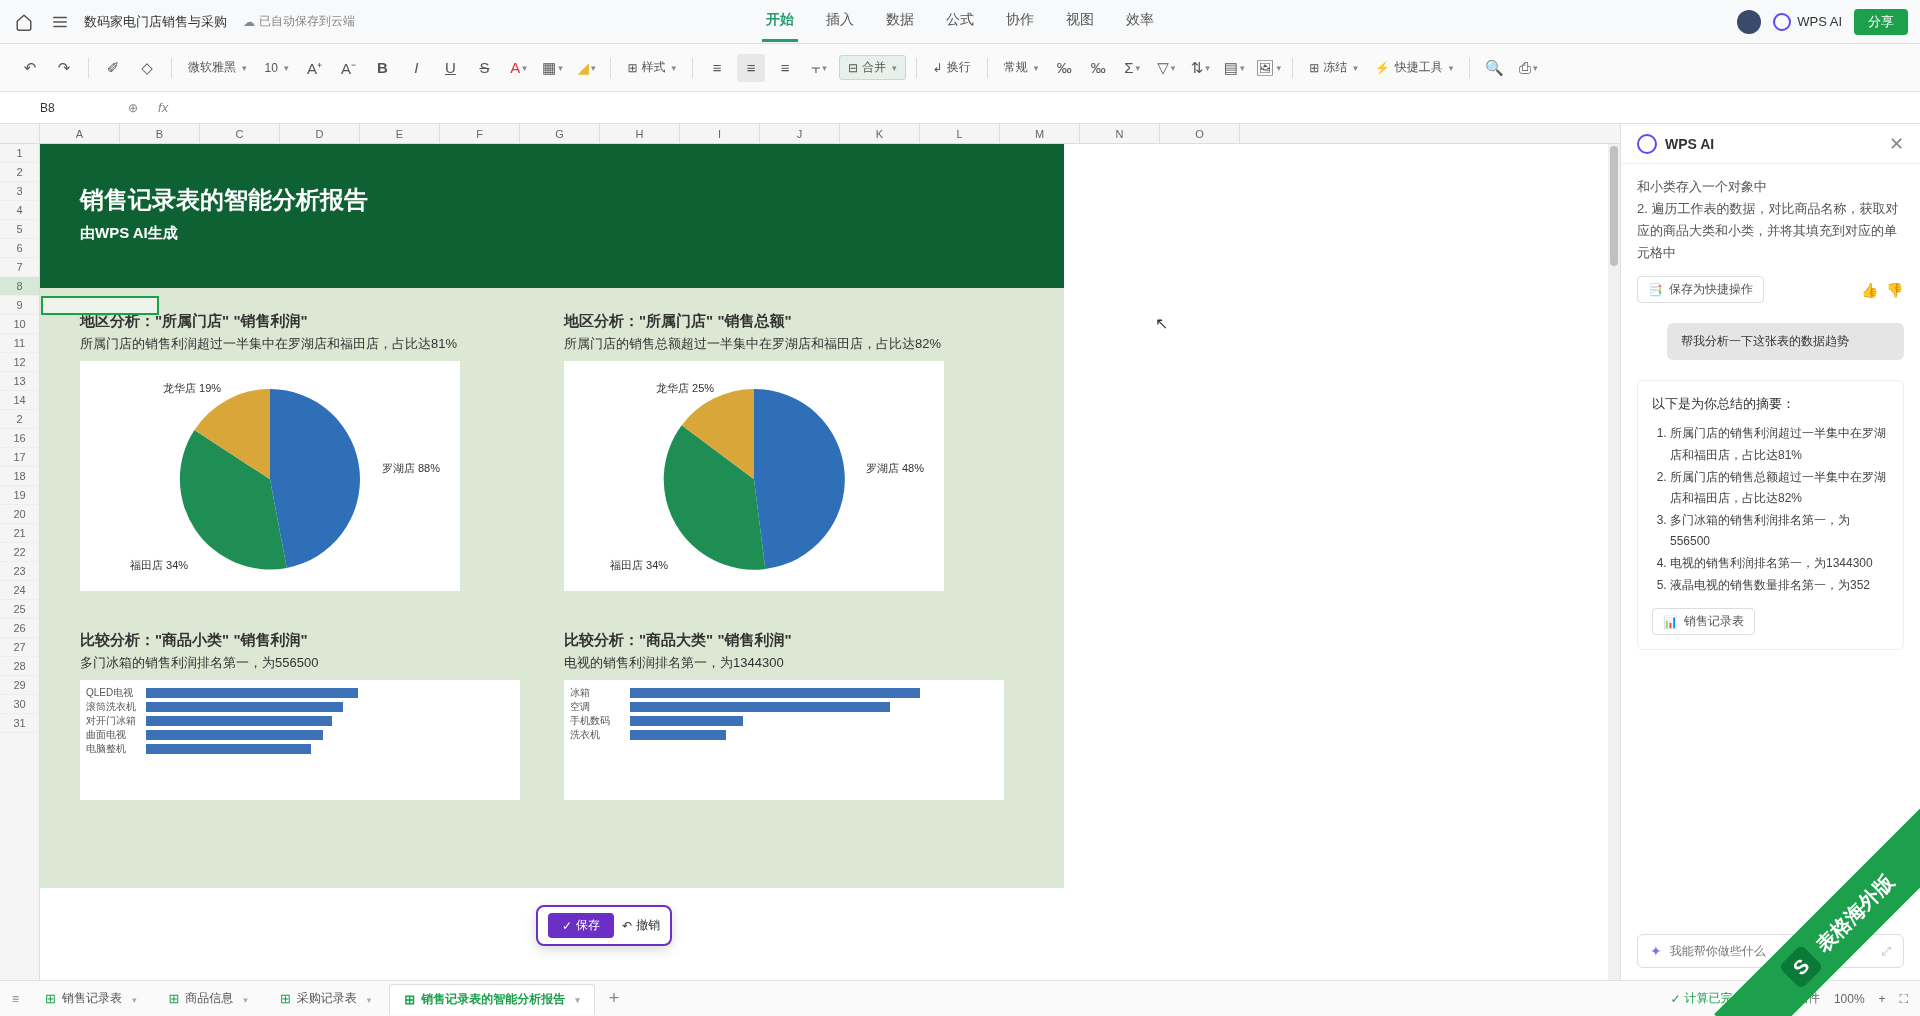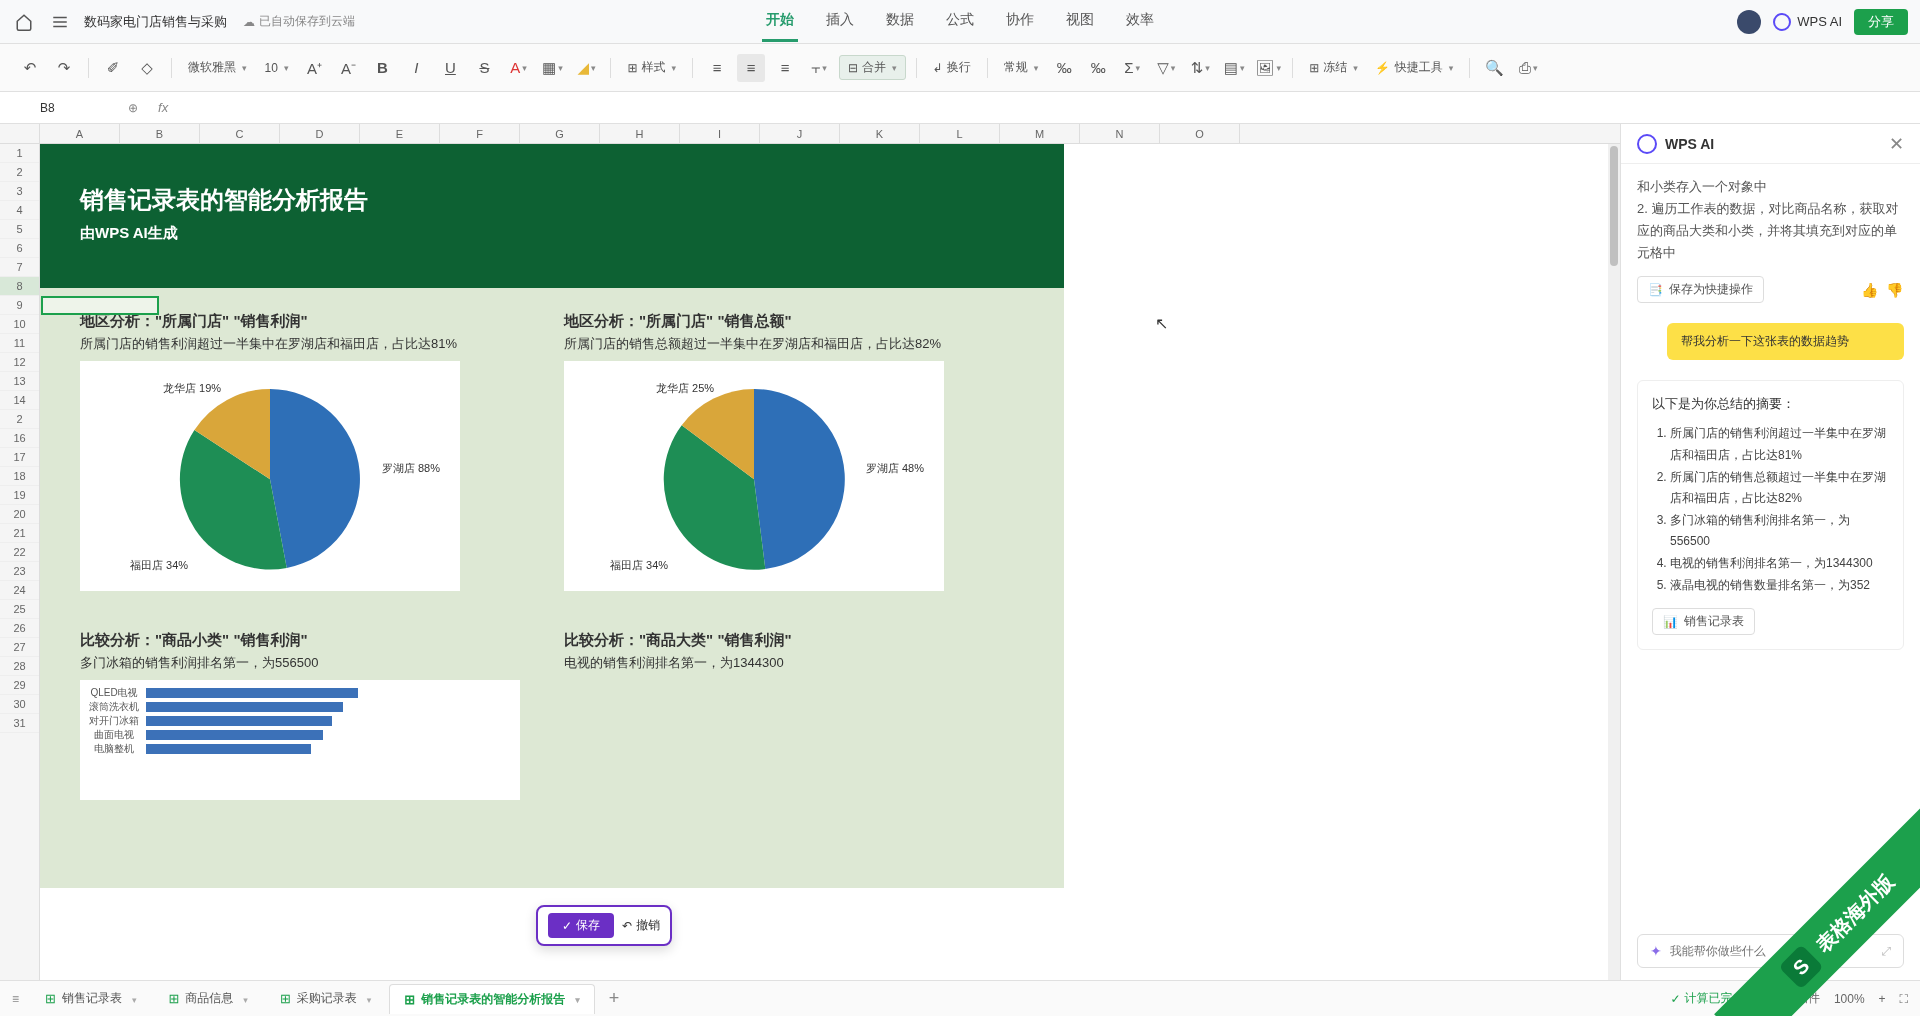--- a/index.html
+++ b/index.html
@@ -53,41 +53,41 @@
 .report-body { background: #dde8d4; padding: 24px 0; min-height: 600px; }
 .charts-row { display: flex; gap: 24px; padding: 0 40px; margin-bottom: 40px; }
 .chart-cell { flex: 0 0 460px; }
 .chart-cell h3 { font-size: 15px; font-weight: 700; margin-bottom: 4px; }
 .chart-cell .subtitle { font-size: 13px; color: #333; margin-bottom: 8px; }
 .pie-holder { width: 380px; height: 230px; background: #fff; position: relative; }
 .pie-holder svg { width: 100%; height: 100%; }
 .pie-label { position: absolute; font-size: 11px; color: #333; }
 .bar-holder { width: 440px; height: 120px; background: #fff; padding: 6px; }
 .bar-row { display: flex; align-items: center; height: 14px; }
-.bar-lbl { width: 60px; text-align: center; font-size: 10px; color: #555; padding-right: 4px; }
+.bar-lbl { width: 60px; text-align: left; font-size: 10px; color: #555; padding-right: 4px; }
 .bar-fill { height: 10px; background: #3c71b8; }
 
 .selected-cell { position: absolute; left: 1px; top: 152px; width: 118px; height: 19px; border: 2px solid #1ca04c; background: rgba(255,255,255,.5); }
 
 
 .float-action { position: absolute; left: 536px; bottom: 70px; background: #fff; border: 2px solid #6b2fc5; border-radius: 8px; padding: 6px 10px; display: flex; align-items: center; gap: 8px; box-shadow: 0 4px 12px rgba(0,0,0,.15); z-index: 50; }
 .fa-save { background: #6b2fc5; color: #fff; padding: 4px 14px; border-radius: 4px; cursor: pointer; font-size: 12px; display: flex; align-items: center; gap: 4px; }
 .fa-undo { color: #333; cursor: pointer; font-size: 12px; display: flex; align-items: center; gap: 4px; }
 
 
 .ai-panel { width: 300px; border-left: 1px solid #e0e0e0; background: #fff; display: flex; flex-direction: column; }
 .ai-header { height: 40px; display: flex; align-items: center; padding: 0 16px; border-bottom: 1px solid #eee; }
 .ai-header .ai-icon { width: 20px; height: 20px; border-radius: 50%; border: 2px solid #5b4af7; margin-right: 8px; }
 .ai-header .t { font-size: 14px; font-weight: 600; flex: 1; }
 .ai-close { cursor: pointer; color: #888; font-size: 18px; }
 .ai-body { flex: 1; overflow-y: auto; padding: 12px 16px; font-size: 13px; }
 .ai-context { color: #555; line-height: 1.7; margin-bottom: 12px; }
 .ai-quick-save { display: inline-flex; align-items: center; gap: 6px; border: 1px solid #ddd; border-radius: 4px; padding: 4px 10px; font-size: 12px; cursor: pointer; color: #555; }
 .ai-feedback { float: right; display: flex; gap: 8px; color: #aaa; font-size: 14px; }
-.user-bubble { background: #fde047; padding: 10px 14px; border-radius: 6px; margin: 20px 0 20px 30px; font-size: 12px; color: #333; }
+.user-bubble { background: #e5e5e5; padding: 10px 14px; border-radius: 6px; margin: 20px 0 20px 30px; font-size: 12px; color: #333; }
 .ai-summary { border: 1px solid #eee; border-radius: 6px; padding: 14px; }
 .ai-summary .intro { font-size: 13px; margin-bottom: 10px; }
 .ai-summary ol { padding-left: 18px; font-size: 12px; line-height: 1.8; color: #444; }
 .gen-report-btn { margin-top: 12px; display: inline-flex; align-items: center; gap: 6px; border: 1px solid #ddd; border-radius: 4px; padding: 4px 10px; font-size: 12px; cursor: pointer; color: #555; }
 .ai-input { margin: 12px 16px; border: 1px solid #ddd; border-radius: 6px; padding: 8px 12px; display: flex; align-items: center; gap: 8px; }
 .ai-input input { border: none; outline: none; flex: 1; font-size: 12px; color: #888; }
 .magic-icon { color: #8a6de8; font-size: 14px; }
 
 
 .sheets { height: 36px; display: flex; align-items: center; padding: 0 12px; background: #fafafa; border-top: 1px solid #e0e0e0; gap: 4px; }
@@ -335,20 +335,38 @@
                       </div>
                       <div class="bar-row">
                         <span class="bar-lbl">电脑整机</span>
                         <div class="bar-fill" style="width:165px"></div>
                       </div>
                     </div>
                 </div>
                 <div class="chart-cell">
                   <h3>比较分析："商品大类" "销售利润"</h3>
                   <div class="subtitle">电视的销售利润排名第一，为1344300</div>
+                  <div class="bar-holder" id="bar2">
+                      <div class="bar-row">
+                        <span class="bar-lbl">冰箱</span>
+                        <div class="bar-fill" style="width:289.6674849363981px"></div>
+                      </div>
+                      <div class="bar-row">
+                        <span class="bar-lbl">空调</span>
+                        <div class="bar-fill" style="width:260.20977460388303px"></div>
+                      </div>
+                      <div class="bar-row">
+                        <span class="bar-lbl">手机数码</span>
+                        <div class="bar-fill" style="width:112.92122294130775px"></div>
+                      </div>
+                      <div class="bar-row">
+                        <span class="bar-lbl">洗衣机</span>
+                        <div class="bar-fill" style="width:95.73755858067396px"></div>
+                      </div>
+                    </div>
                 </div>
               </div>
             </div>
           </div>
           <div class="vscroll">
               <div class="vscroll-thumb"></div>
             </div>
           <div class="cursor-ptr" style="left:1115px;top:170px;">↖</div>
         </div>
       </div>

